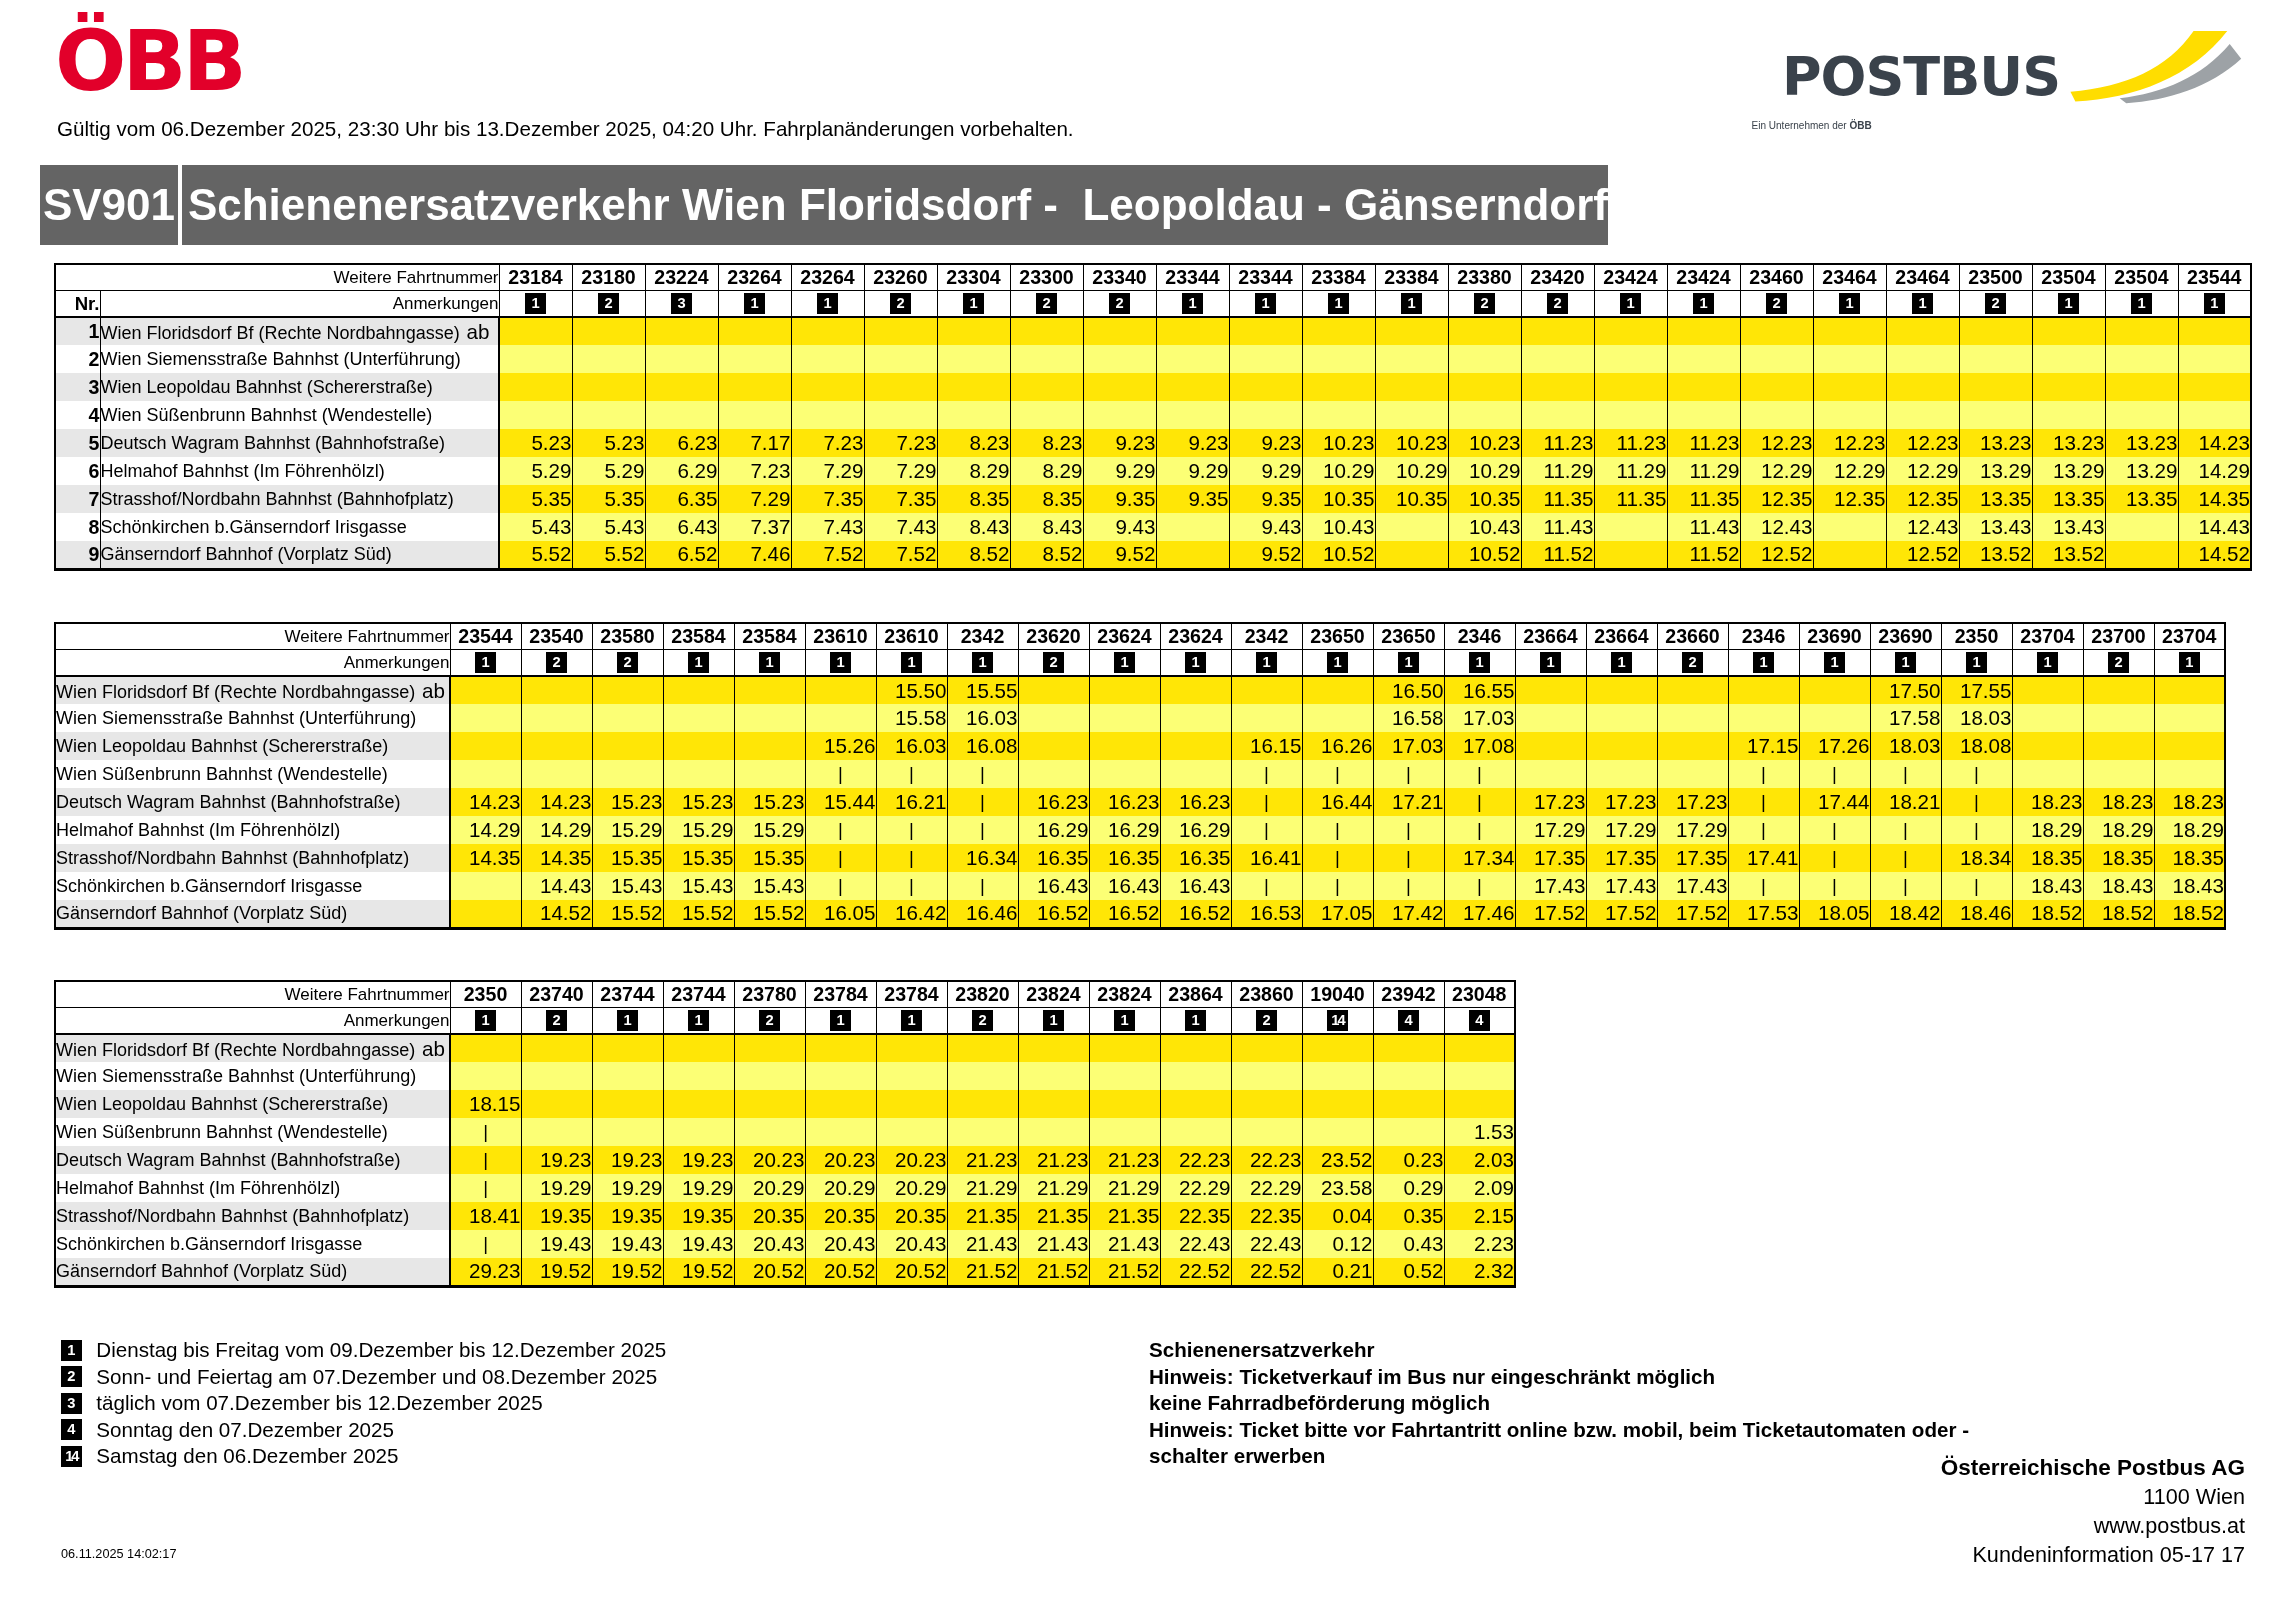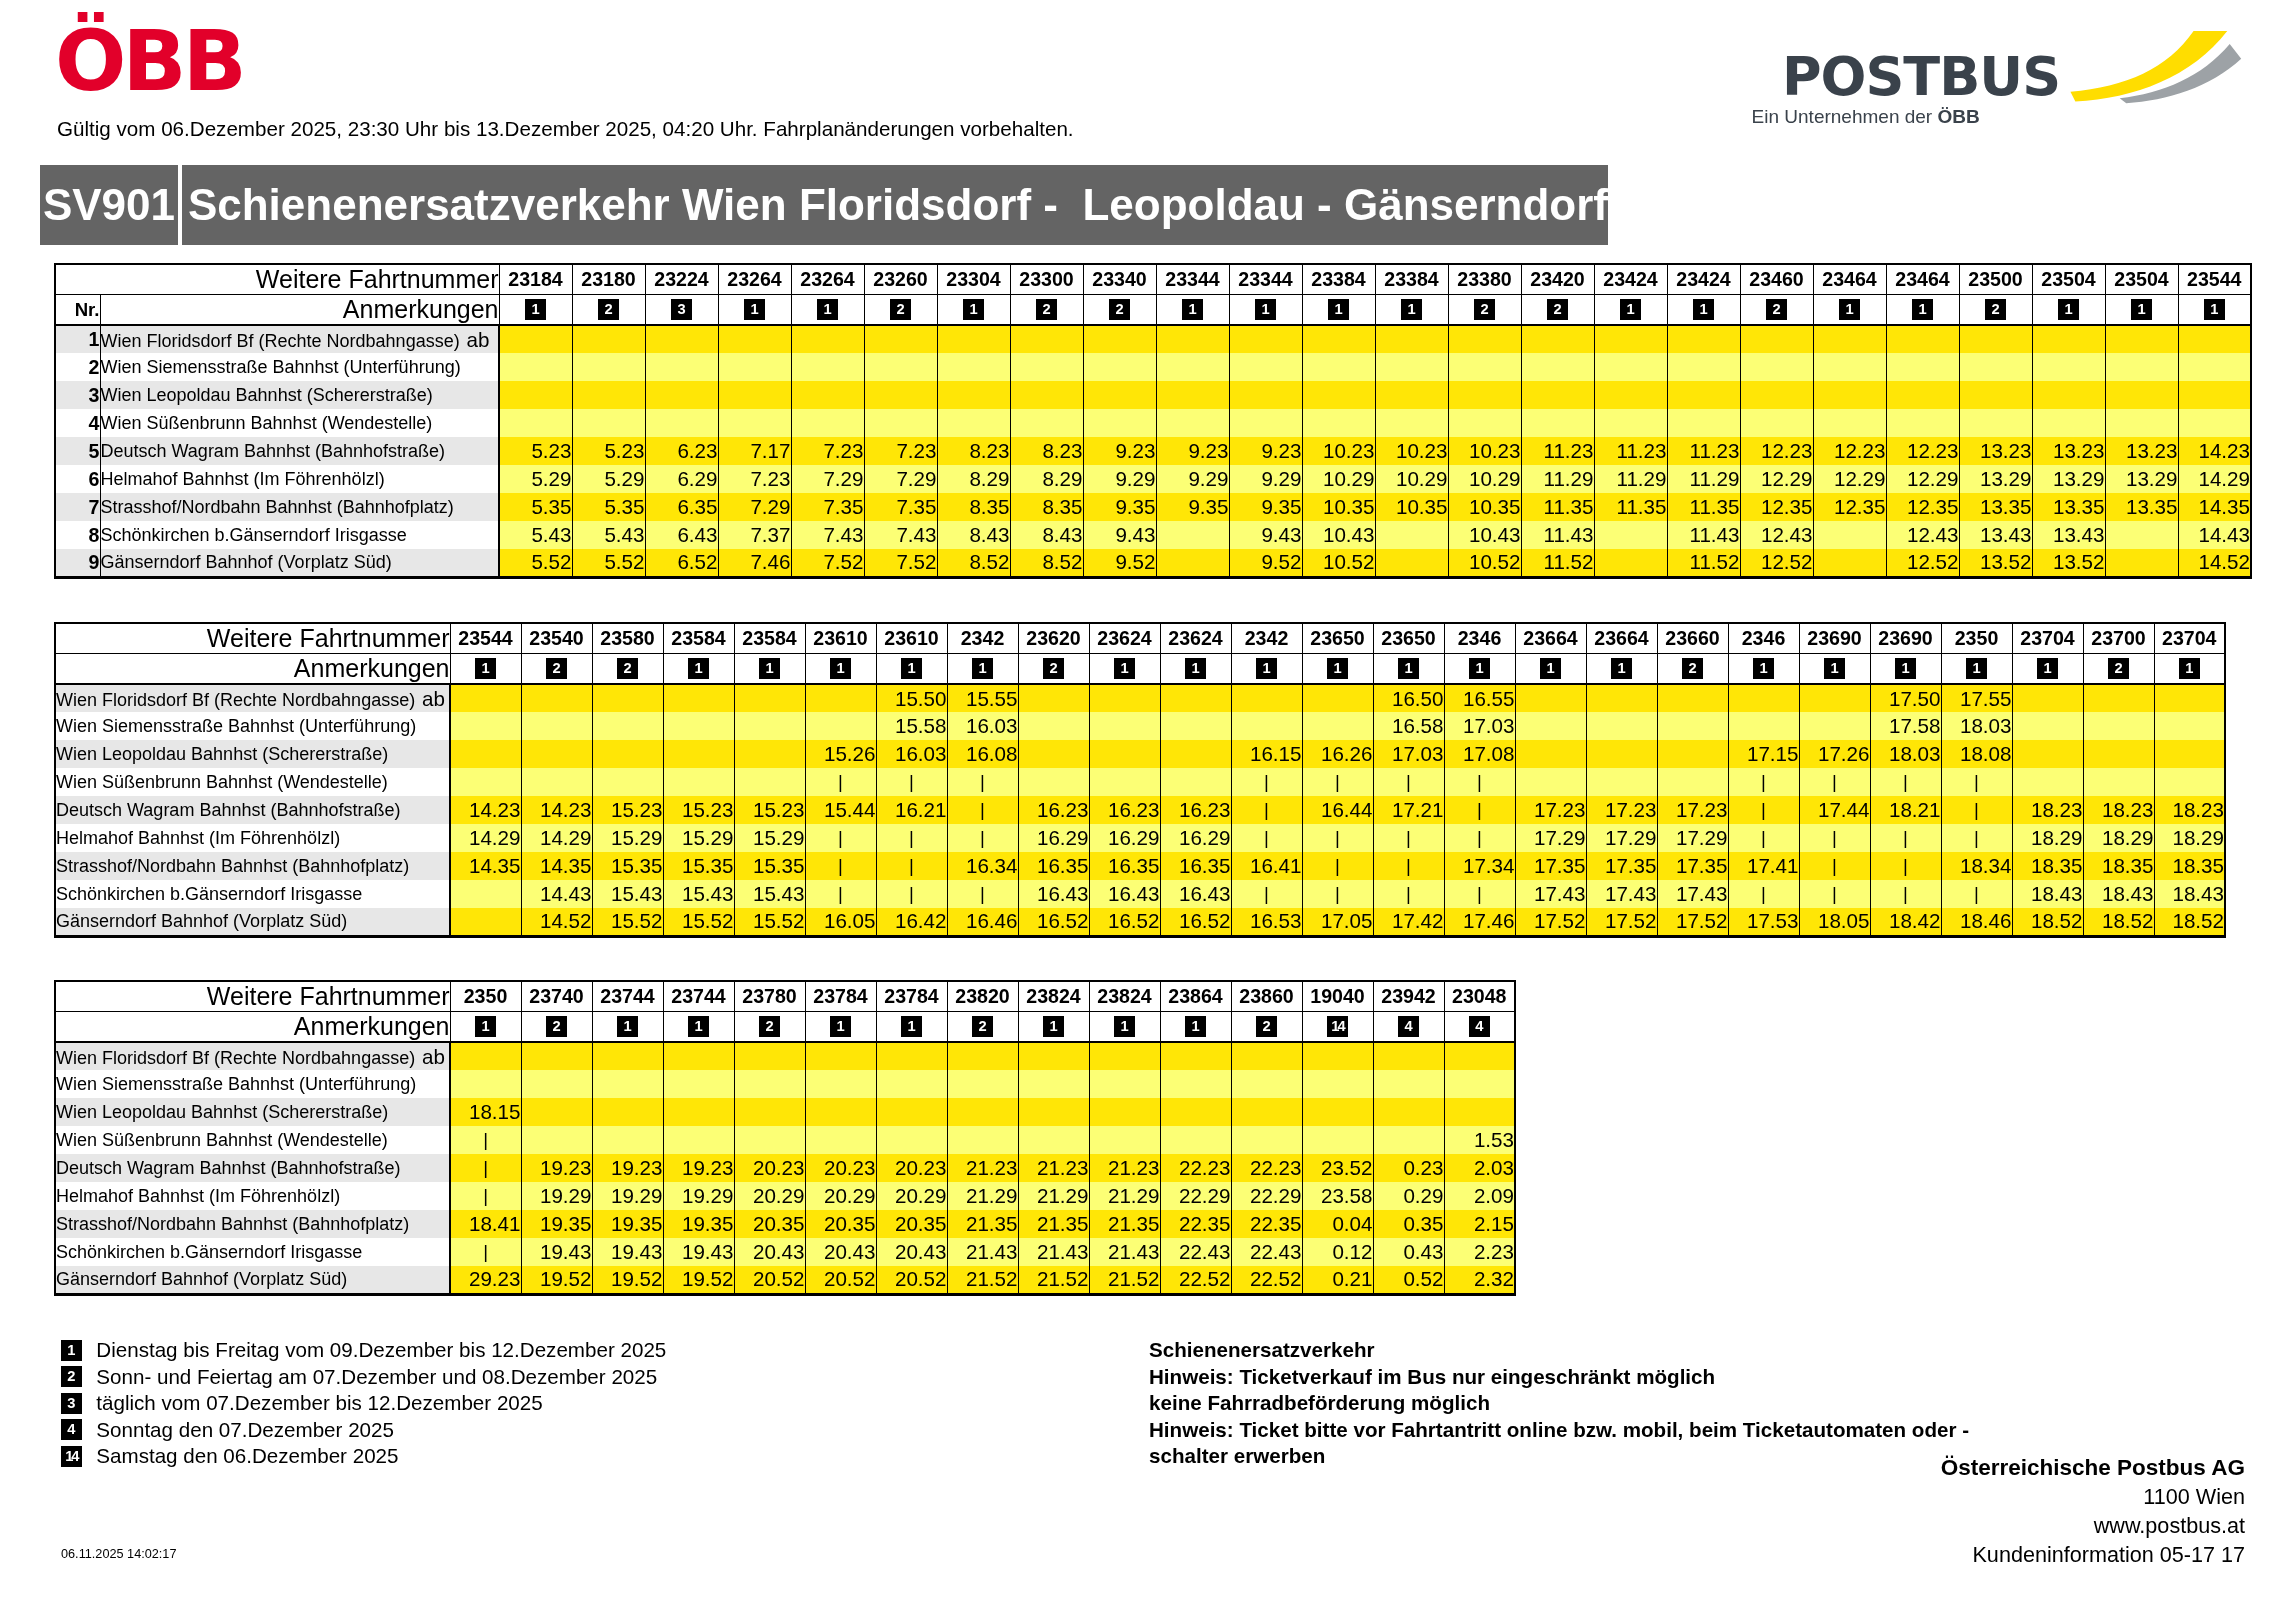--- a/index.html
+++ b/index.html
@@ -8,21 +8,21 @@
   .page{position:relative;width:2293px;height:1620px;background:#fff;overflow:hidden}
 
   
   .obb-logo{position:absolute;left:55px;top:13.7px;font-family:"DejaVu Sans",sans-serif;
     font-size:84px;font-weight:bold;color:var(--obb-red);letter-spacing:-3.9px;line-height:94px}
   .postbus{position:absolute;right:49px;top:25.5px;width:510px}
   .pb-row{display:flex;align-items:flex-end;justify-content:flex-end}
   .pb-name{font-family:"DejaVu Sans",sans-serif;font-size:54px;font-weight:bold;
     color:var(--pb-dark);line-height:55px;letter-spacing:-1px}
   .pb-swoosh{width:178px;height:78px;margin-left:5.9px}
-  .pb-sub{font-size:19px;color:var(--pb-dark);padding-left:17.6px;margin-top:2px}
+  .pb-sub{font-size:10px;color:var(--pb-dark);padding-left:17.6px;margin-top:16px}
   .pb-sub b{font-weight:bold}
 
   .validity{position:absolute;left:57px;top:117px;font-size:20.6px}
 
   .titlebar{position:absolute;left:40px;top:165px;width:1568px;height:80px;
     background:var(--bar-gray);display:flex;align-items:stretch}
   .route-code{width:167px;display:flex;align-items:center;justify-content:center;
     color:#fff;font-weight:bold;font-size:44px}
   .tdivider{width:4.9px;background:#fff}
   .route-title{display:flex;align-items:center;color:#fff;font-weight:bold;
@@ -30,21 +30,21 @@
 
   
   .twrap{position:absolute;left:54px}
   .t1{top:263px}.t2{top:622px}.t3{top:980px}
   table.tt{border-collapse:collapse;table-layout:fixed;
     border:2px solid #000;border-top-width:2.9px;border-bottom-width:3.9px}
   .tt td{padding:0;height:28px;overflow:hidden;white-space:nowrap;vertical-align:middle}
   .tt tr.hd td{height:26.5px;background:#fff}
   .tt tr.hd1 td{border-bottom:1px solid #000}
   .tt tr.hd2 td{border-bottom:2px solid #000}
-  .lh{font-size:25px;text-align:right;padding-right:8.8px}
+  .lh{font-size:17px;text-align:right;padding-right:8.8px}
   .lh-nr{font-size:18.6px;font-weight:bold;text-align:right;padding-left:4.9px;border-right:1px solid #000}
   .num{font-size:19.6px;font-weight:bold;text-align:center;border-left:1px solid #000}
   .ann{text-align:center;border-left:1px solid #000}
   .nrcell{font-size:19.6px;font-weight:bold;text-align:right;padding-right:4.9px;border-right:1px solid #000}
   .name{font-size:18px;text-align:left;padding-left:7.8px;border-right:2.9px solid #000}
   .ab{font-size:20.6px;padding-left:6.9px}
   .time{font-size:20.6px;text-align:right;padding-right:6.9px;border-left:1px solid #000}
   .time.bar{text-align:center;padding-right:0;font-size:18.6px}
   .tt tbody tr:nth-child(odd) .time{background:var(--y-strong)}
   .tt tbody tr:nth-child(even) .time{background:var(--y-light)}

